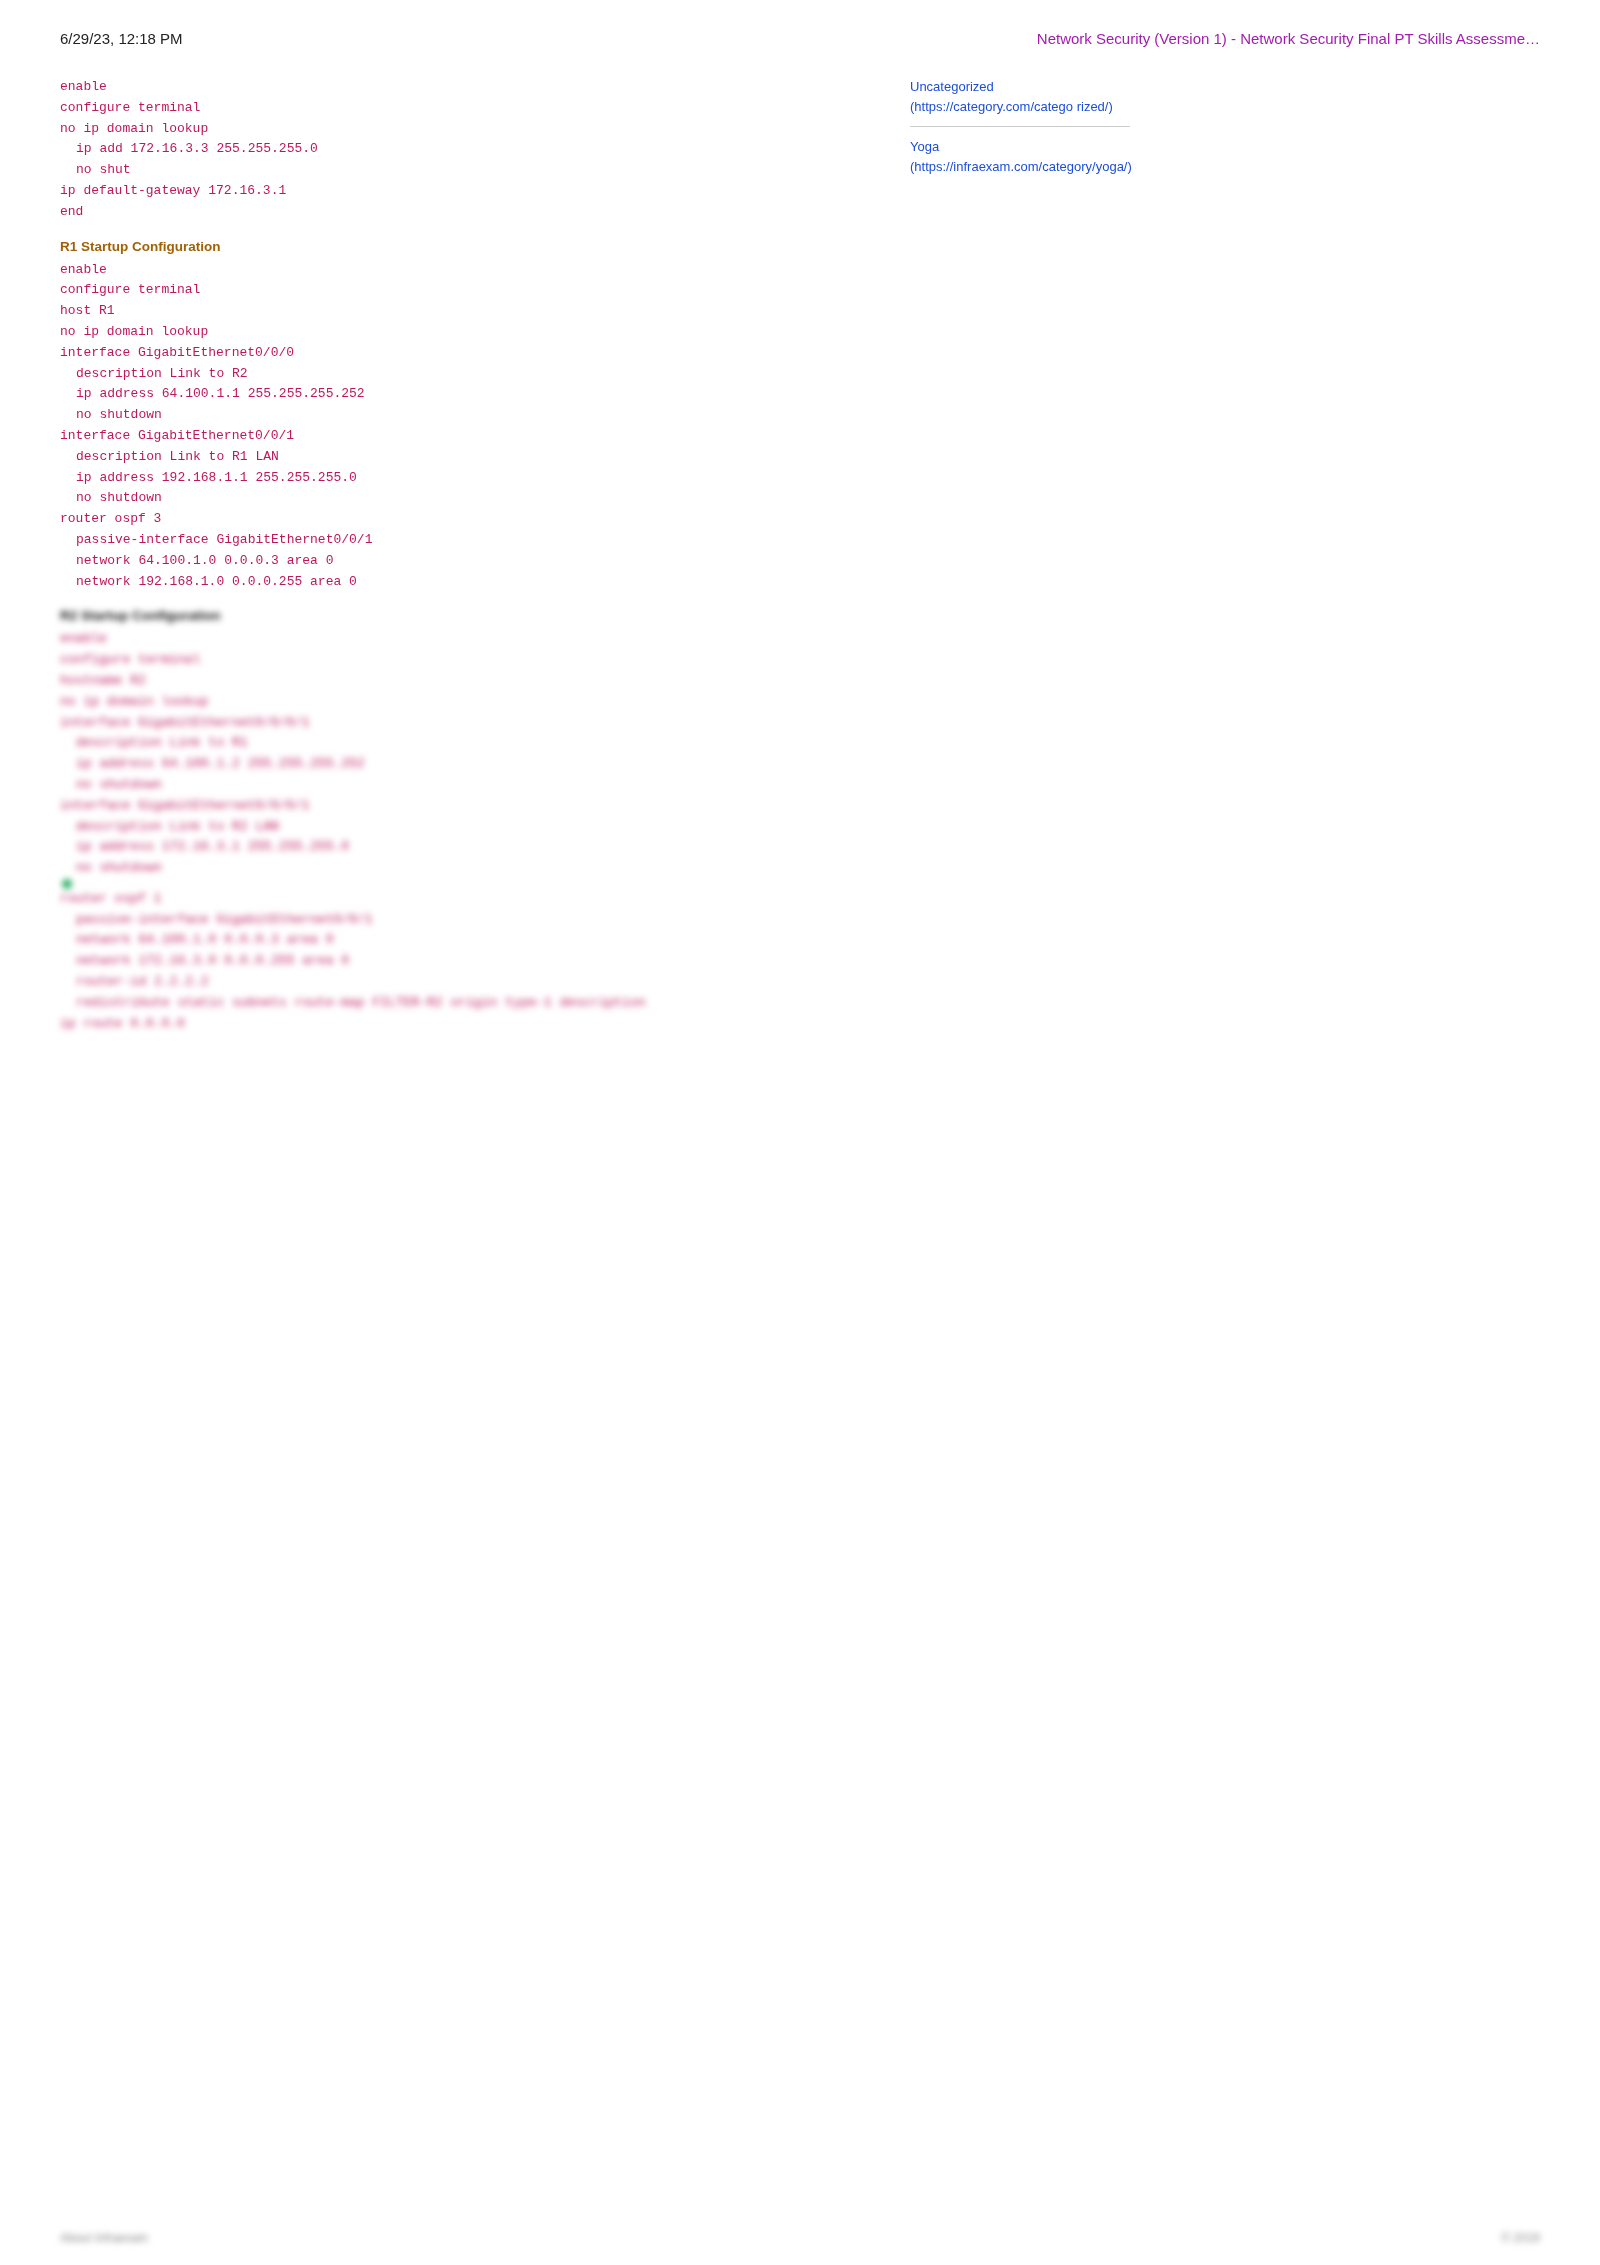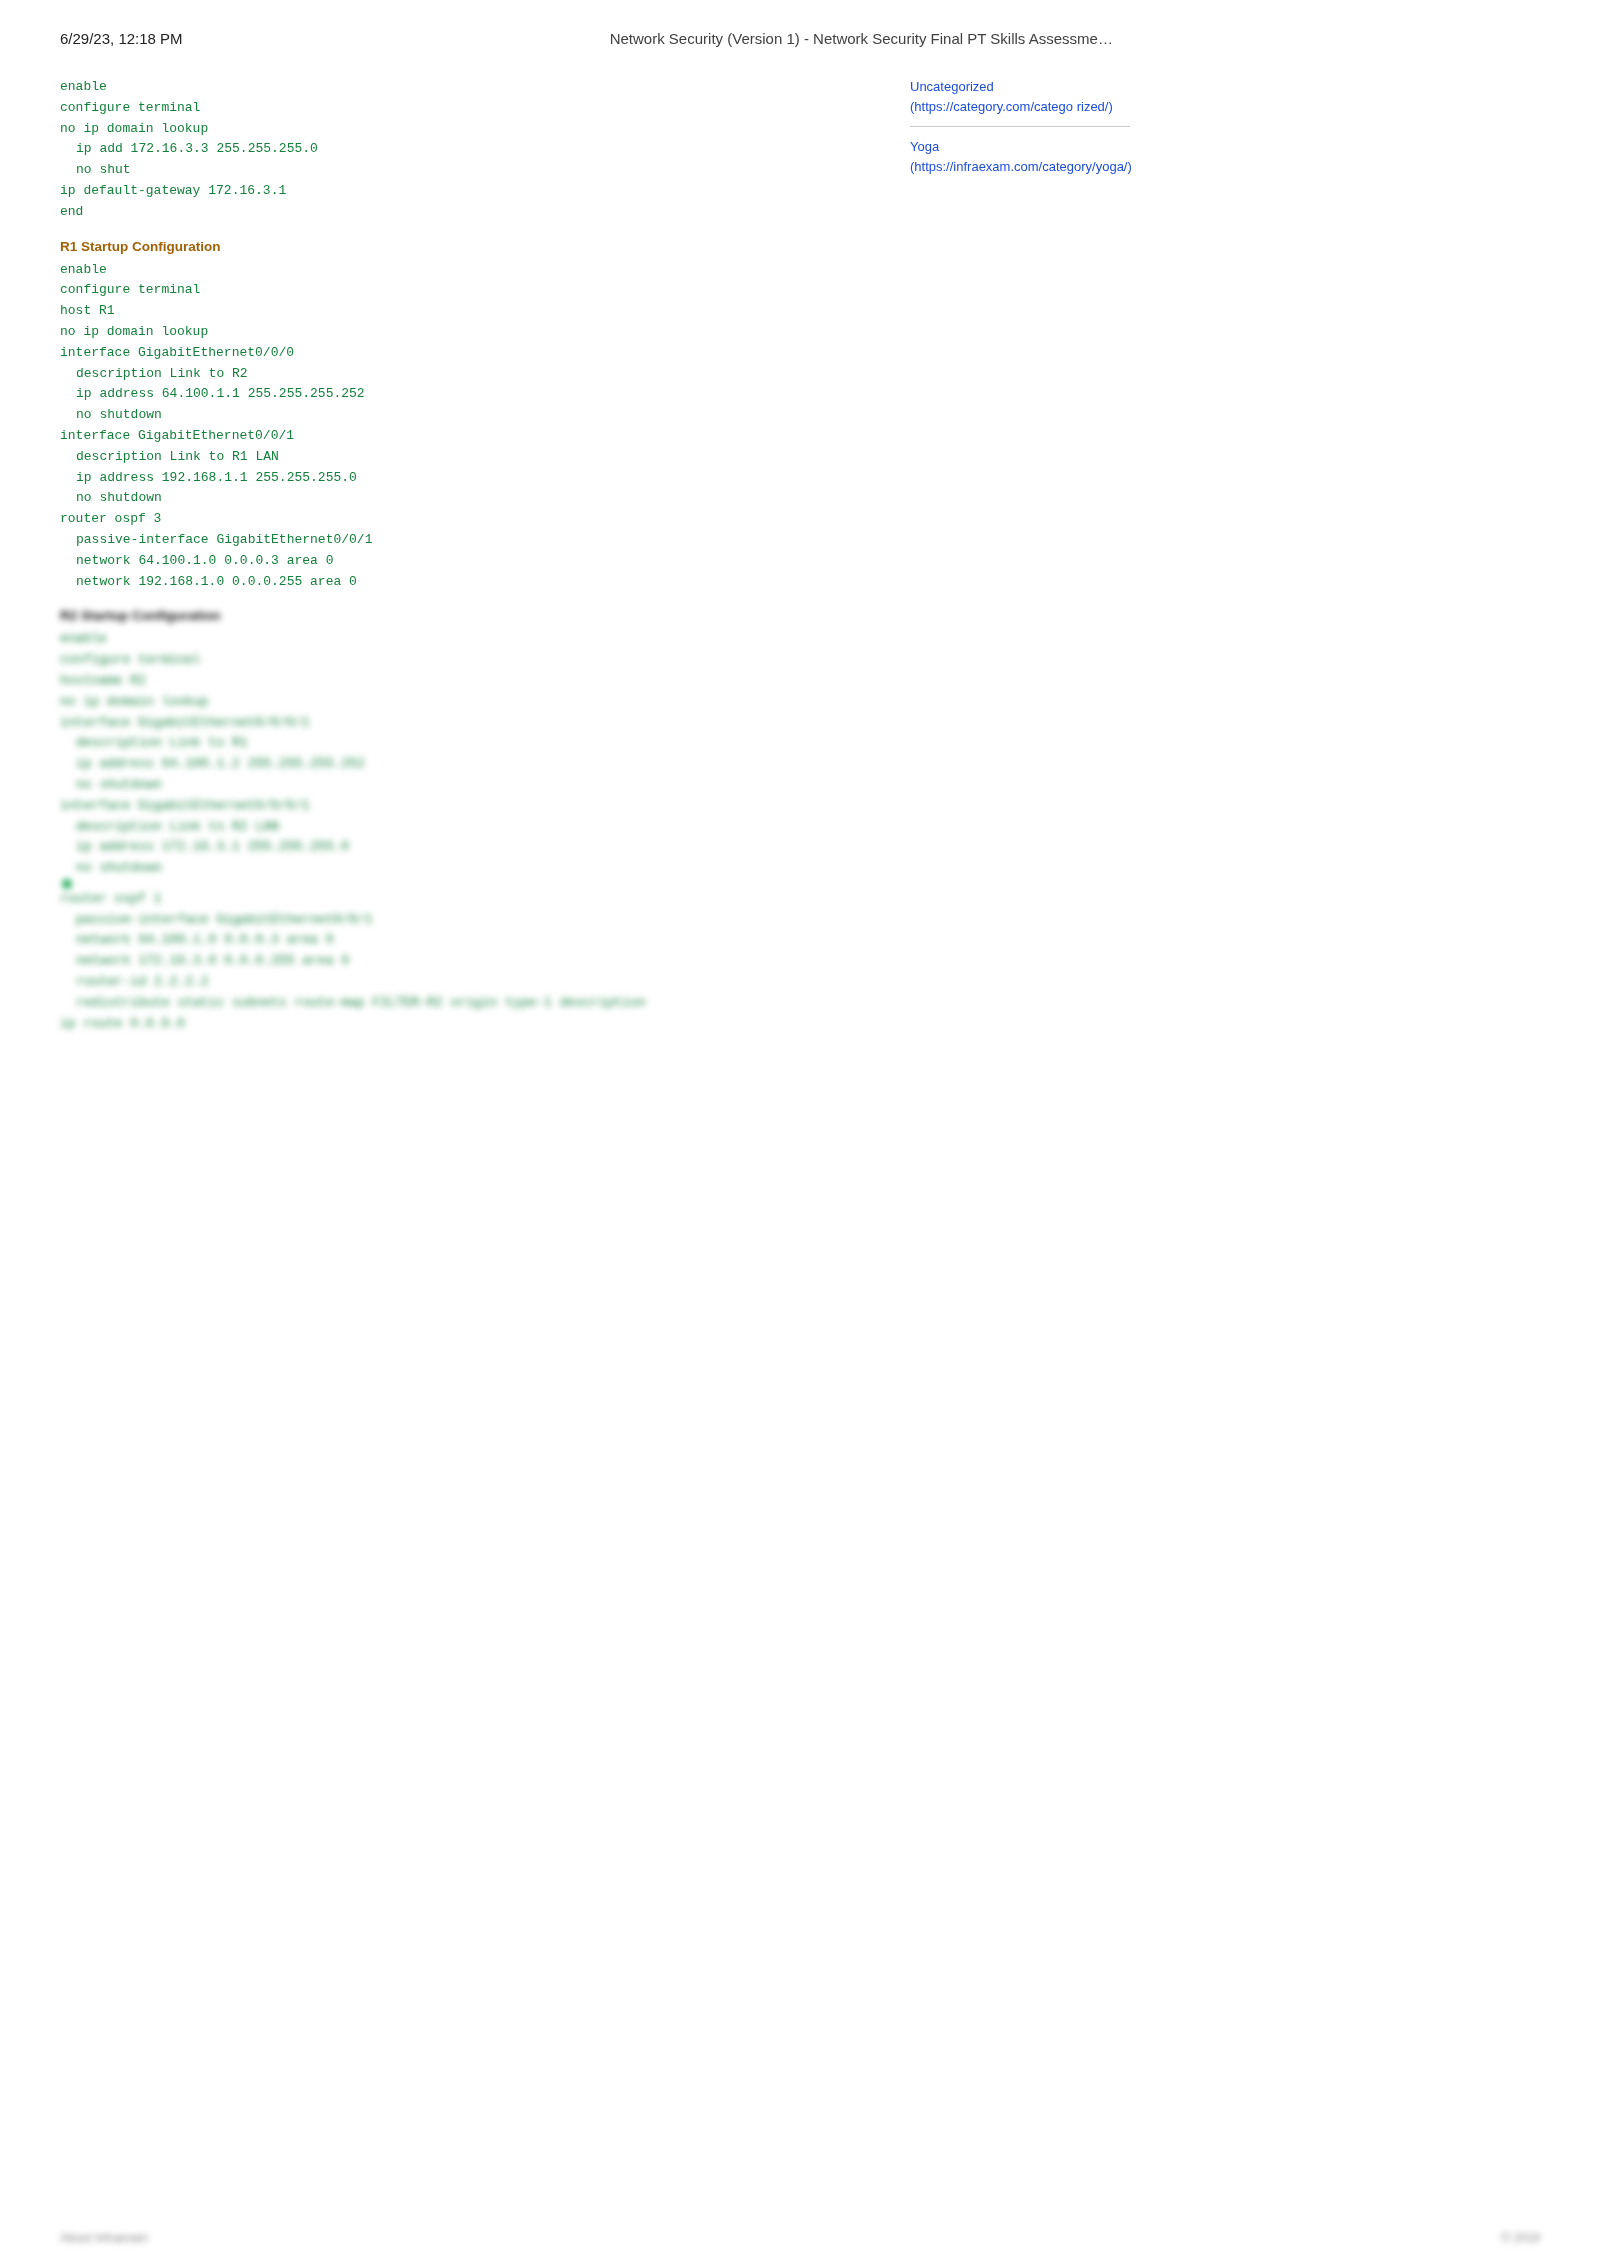--- a/index.html
+++ b/index.html
@@ -26,23 +26,23 @@
       border-bottom: none;
     }
 
     .page-header-date {
       font-size: 15px;
       color: #222;
     }
 
     .page-header-title {
       font-size: 15px;
-      color: #404040;
+      color: #a21caf;
       flex: 1;
-      text-align: center;
+      text-align: right;
     }
 
     .main-content {
       display: flex;
       padding: 20px 60px 0 60px;
       gap: 30px;
     }
 
     .content-body {
       flex: 1;
@@ -50,21 +50,21 @@
     }
 
     .sidebar {
       width: 220px;
       flex-shrink: 0;
     }
 
     .code-block {
       font-family: 'Courier New', Courier, monospace;
       font-size: 13px;
-      color: #15803d;
+      color: #be185d;
       line-height: 1.6;
       margin-bottom: 8px;
     }
 
     .code-line {
       display: block;
       white-space: pre;
     }
 
     .code-line.indent1 {

